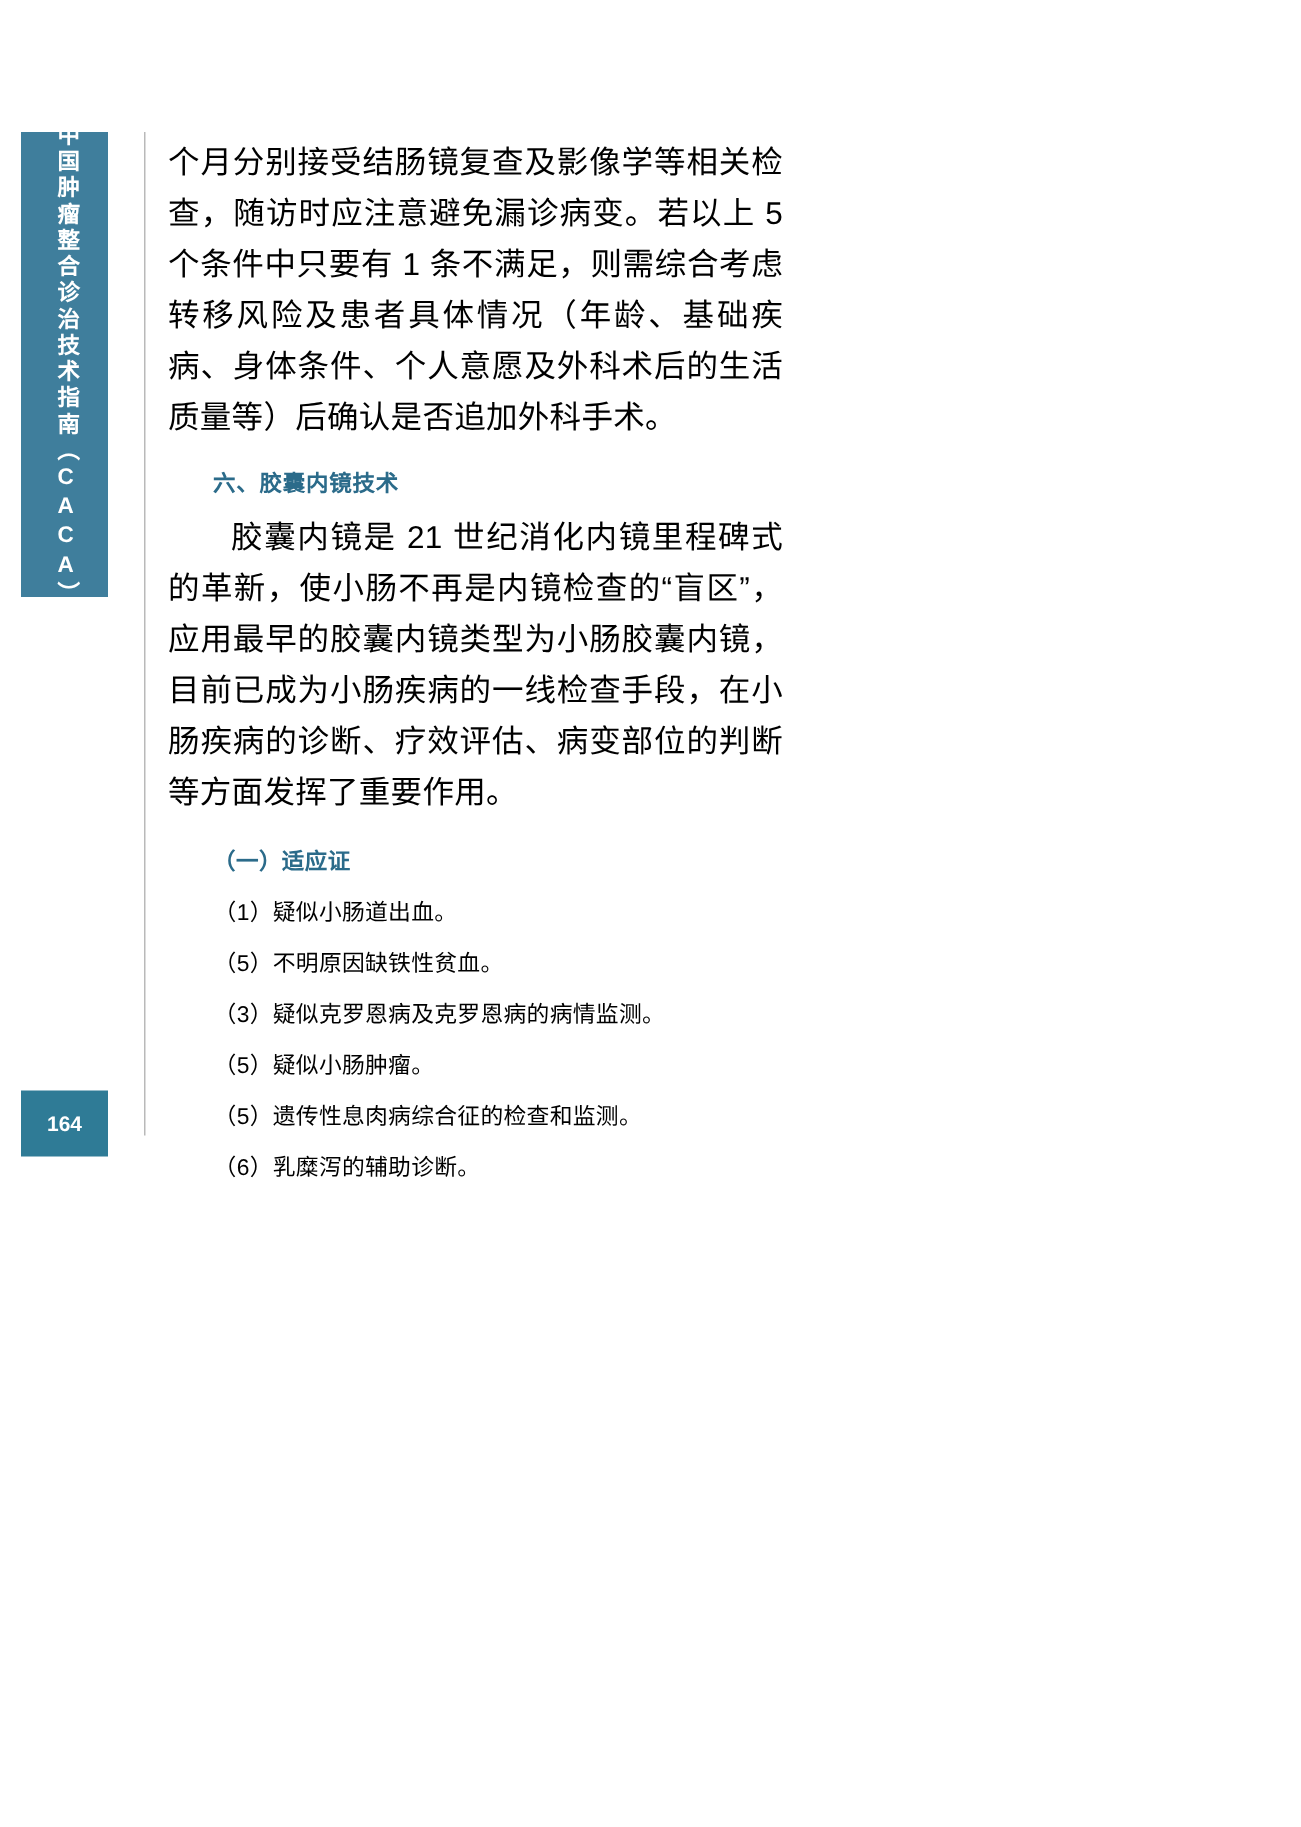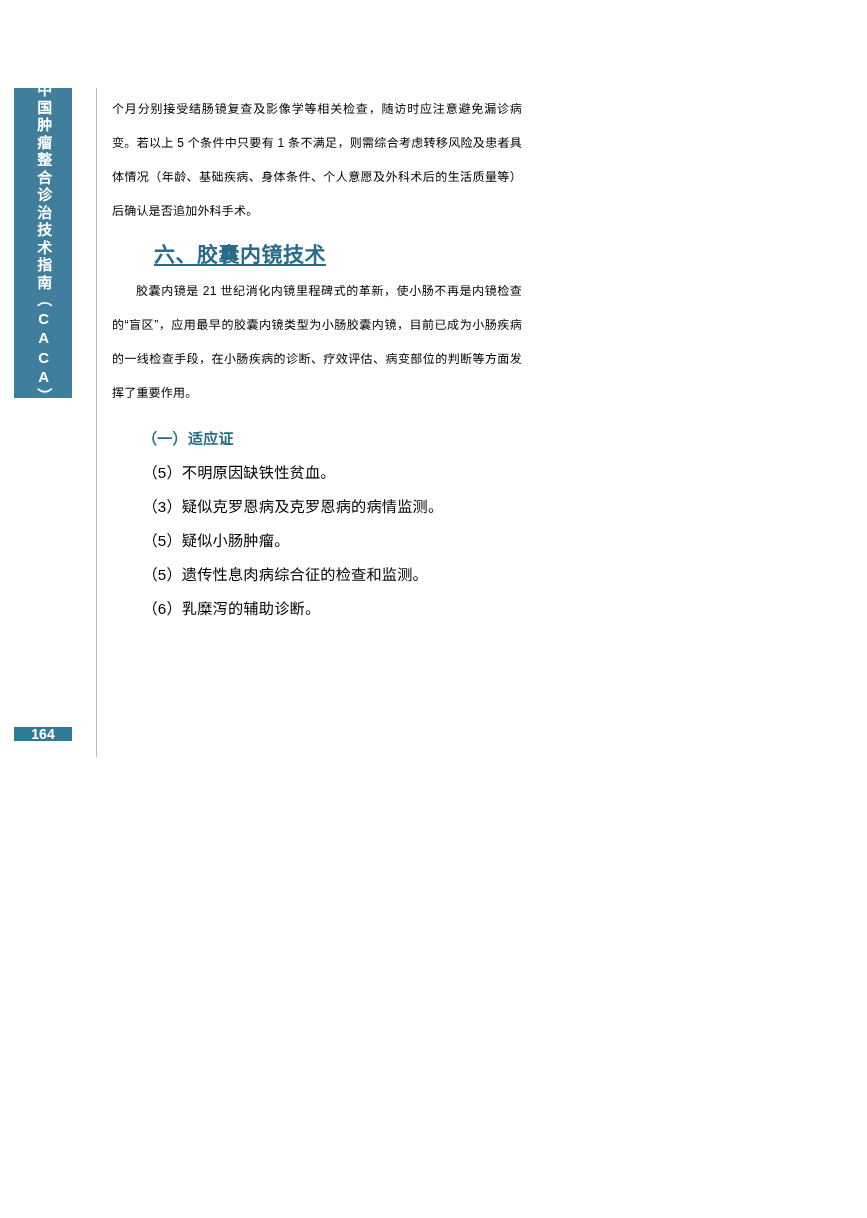--- a/index.html
+++ b/index.html
@@ -44,21 +44,21 @@
     line-height: 1.1;
     white-space: nowrap;
   }
 
   
   .page-number {
     position: absolute;
     left: 14px;
     top: 727px;
     width: 58px;
-    height: 14px;
+    height: 44px;
     background: #2f7b96;
     color: #ffffff;
     font-size: 14px;
     font-weight: bold;
     display: flex;
     align-items: center;
     justify-content: center;
   }
 
   
@@ -73,40 +73,39 @@
 
   
   .content {
     position: absolute;
     left: 112px;
     top: 92px;
     width: 410px;
   }
 
   .para {
-    font-size: 12px;
+    font-size: 21px;
     line-height: 34px;
     text-align: justify;
     text-justify: inter-ideograph;
     margin: 0;
     letter-spacing: 0.2px;
   }
   .para.indent {
     text-indent: 2em;
   }
 
   h2.section-heading {
     color: #2b6b8a;
-    font-size: 21px;
+    font-size: 15px;
     font-weight: bold;
     margin: 10px 0 2px 0;
     text-indent: 2em;
     line-height: 34px;
     letter-spacing: 0.5px;
-    text-decoration: underline;
   }
 
   h3.sub-heading {
     color: #2b6b8a;
     font-size: 15px;
     font-weight: bold;
     margin: 12px 0 0 0;
     text-indent: 2em;
     line-height: 34px;
     letter-spacing: 0.3px;
@@ -148,20 +147,21 @@
 
     <p class="para">个月分别接受结肠镜复查及影像学等相关检查，随访时应注意避免漏诊病变。若以上 5 个条件中只要有 1 条不满足，则需综合考虑转移风险及患者具体情况（年龄、基础疾病、身体条件、个人意愿及外科术后的生活质量等）后确认是否追加外科手术。</p>
 
     <h2 class="section-heading">六、胶囊内镜技术</h2>
 
     <p class="para indent">胶囊内镜是 21 世纪消化内镜里程碑式的革新，使小肠不再是内镜检查的“盲区”，应用最早的胶囊内镜类型为小肠胶囊内镜，目前已成为小肠疾病的一线检查手段，在小肠疾病的诊断、疗效评估、病变部位的判断等方面发挥了重要作用。</p>
 
     <h3 class="sub-heading">（一）适应证</h3>
 
     <ol class="item-list">
+      <li>（1）疑似小肠道出血。</li>
       <li>（5）不明原因缺铁性贫血。</li>
       <li>（3）疑似克罗恩病及克罗恩病的病情监测。</li>
       <li>（5）疑似小肠肿瘤。</li>
       <li>（5）遗传性息肉病综合征的检查和监测。</li>
       <li>（6）乳糜泻的辅助诊断。</li>
     </ol>
 
   </div>
 </div>
 

